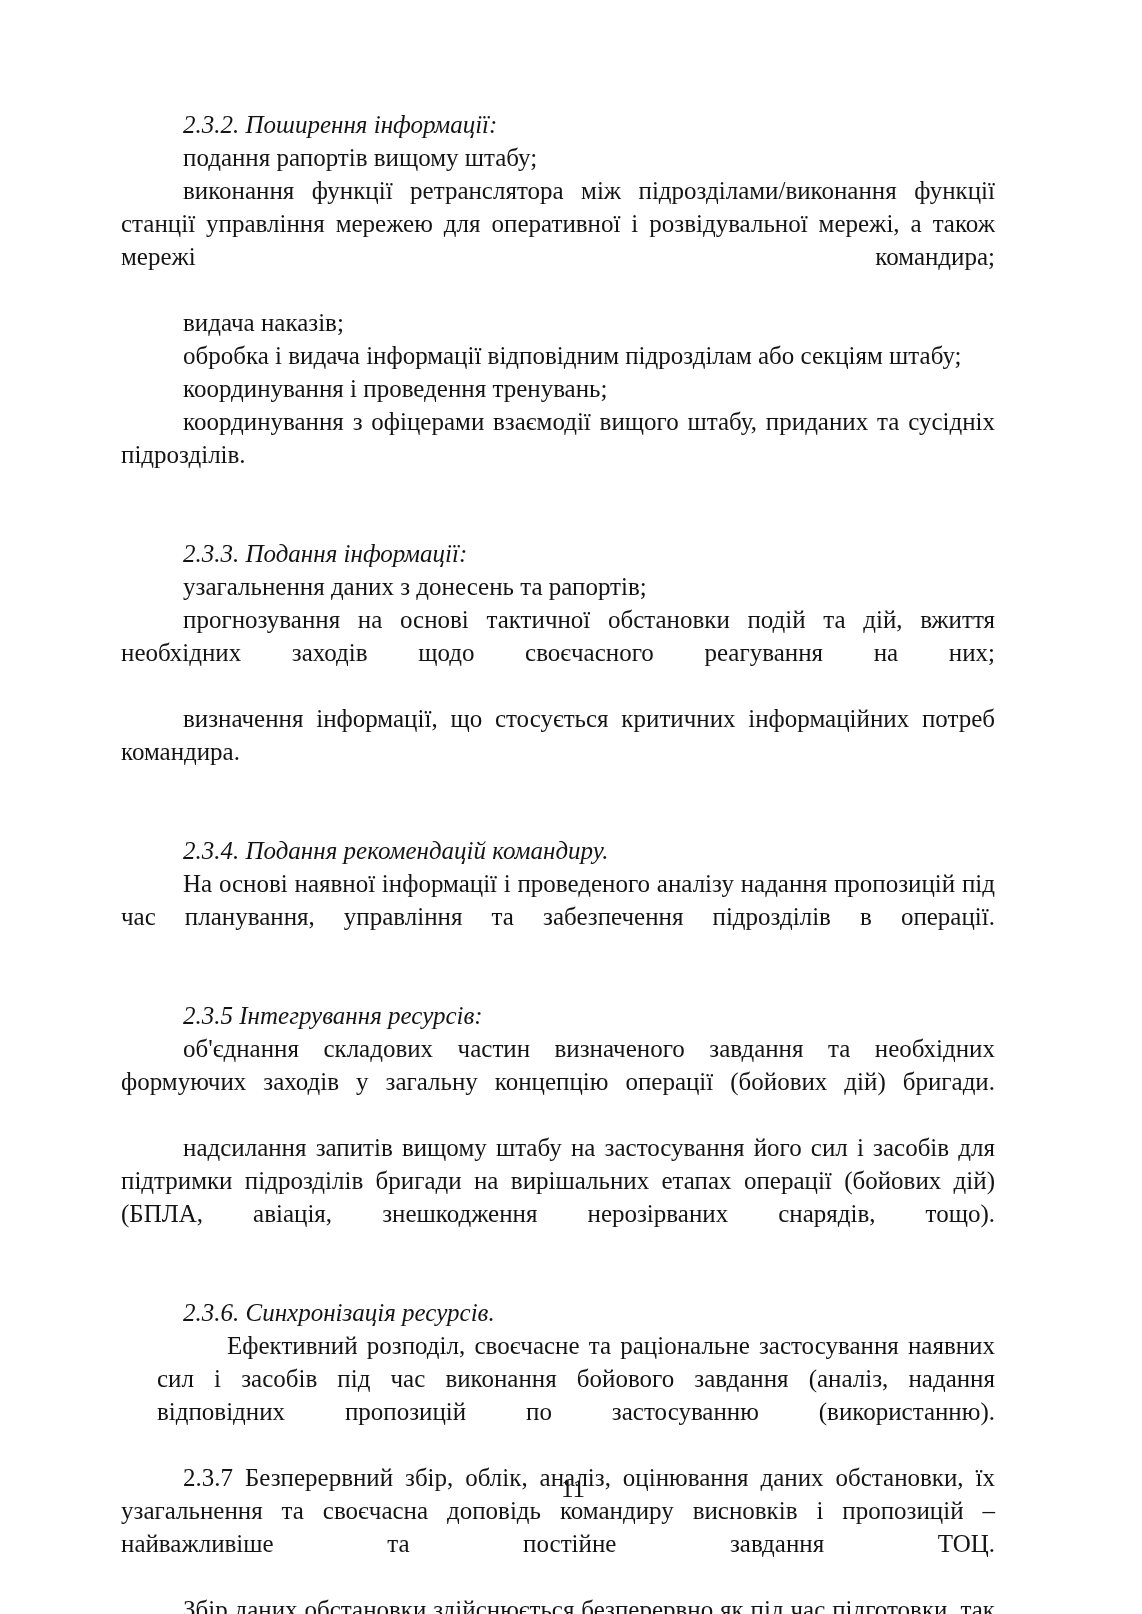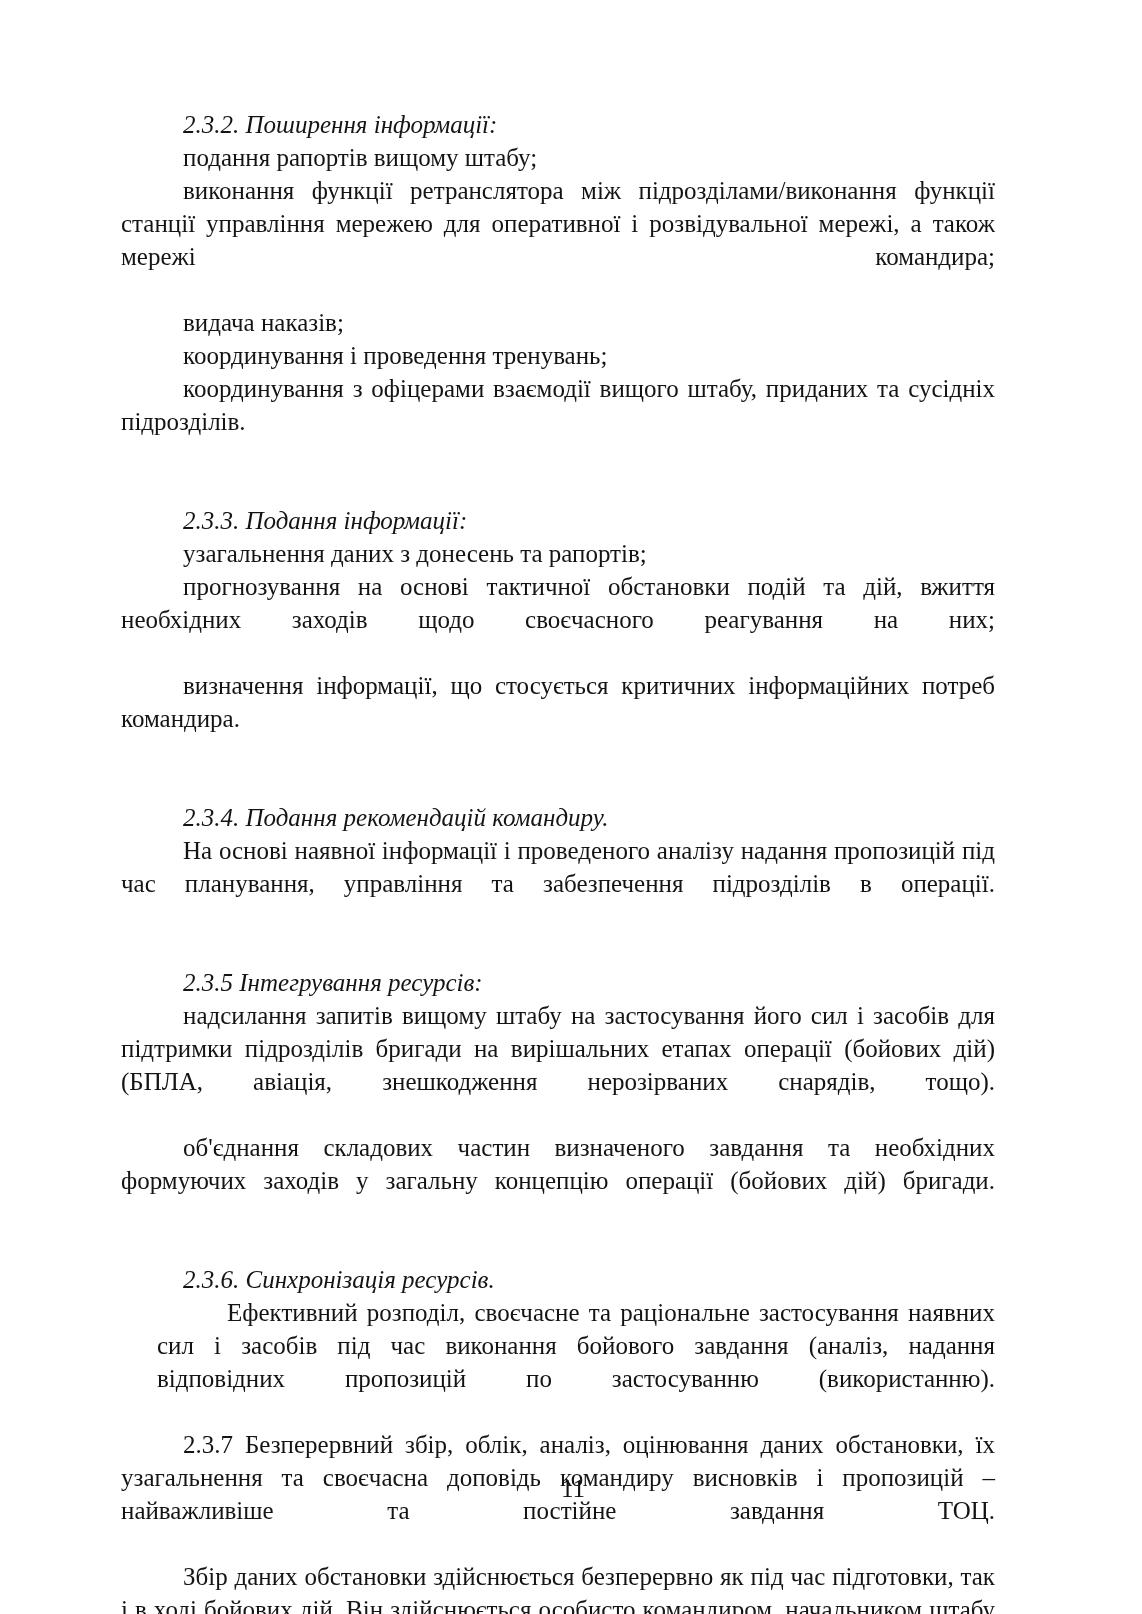--- a/index.html
+++ b/index.html
@@ -90,42 +90,43 @@
   <div class="text-column">
 
     <p class="heading">2.3.2. Поширення інформації:</p>
 
     <p class="para no-stretch">подання рапортів вищому штабу;</p>
 
     <p class="para">виконання функції ретранслятора між підрозділами/виконання функції станції управління мережею для оперативної і розвідувальної мережі, а також мережі командира;</p>
 
     <p class="para no-stretch">видача наказів;</p>
 
+    <p class="para no-stretch">обробка і видача інформації відповідним підрозділам або секціям штабу;</p>
 
     <p class="para no-stretch">координування і проведення тренувань;</p>
 
     <p class="para">координування з офіцерами взаємодії вищого штабу, приданих та сусідніх підрозділів.</p>
 
     <p class="heading gap-before">2.3.3. Подання інформації:</p>
 
     <p class="para no-stretch">узагальнення даних з донесень та рапортів;</p>
 
     <p class="para">прогнозування на основі тактичної обстановки подій та дій, вжиття необхідних заходів щодо своєчасного реагування на них;</p>
 
     <p class="para">визначення інформації, що стосується критичних інформаційних потреб командира.</p>
 
     <p class="heading gap-before">2.3.4. Подання рекомендацій командиру.</p>
 
     <p class="para">На основі наявної інформації і проведеного аналізу надання пропозицій під час планування, управління та забезпечення підрозділів в операції.</p>
 
     <p class="heading gap-before">2.3.5 Інтегрування ресурсів:</p>
 
+    <p class="para">об'єднання складових частин визначеного завдання та необхідних формуючих заходів у загальну концепцію операції (бойових дій) бригади.</p>
+
     <p class="para">надсилання запитів вищому штабу на застосування його сил і засобів для підтримки підрозділів бригади на вирішальних етапах операції (бойових дій) (БПЛА, авіація, знешкодження нерозірваних снарядів, тощо).</p>
-
-    <p class="para">об'єднання складових частин визначеного завдання та необхідних формуючих заходів у загальну концепцію операції (бойових дій) бригади.</p>
 
     <p class="heading gap-before">2.3.6. Синхронізація ресурсів.</p>
 
     <p class="para para-wide-indent">Ефективний розподіл, своєчасне та раціональне застосування наявних сил і засобів під час виконання бойового завдання (аналіз, надання відповідних пропозицій по застосуванню (використанню).</p>
 
     <p class="para">2.3.7 Безперервний збір, облік, аналіз, оцінювання даних обстановки, їх узагальнення та своєчасна доповідь командиру висновків і пропозицій – найважливіше та постійне завдання ТОЦ.</p>
 
     <p class="para">Збір даних обстановки здійснюється безперервно як під час підготовки, так і в ході бойових дій. Він здійснюється особисто командиром, начальником штабу – заступником командира бригади (начальником розвідки) та іншими посадовими особами штабу, начальниками секцій шляхом отримання відповідних даних і вивчення інформації.</p>
 
   </div>

